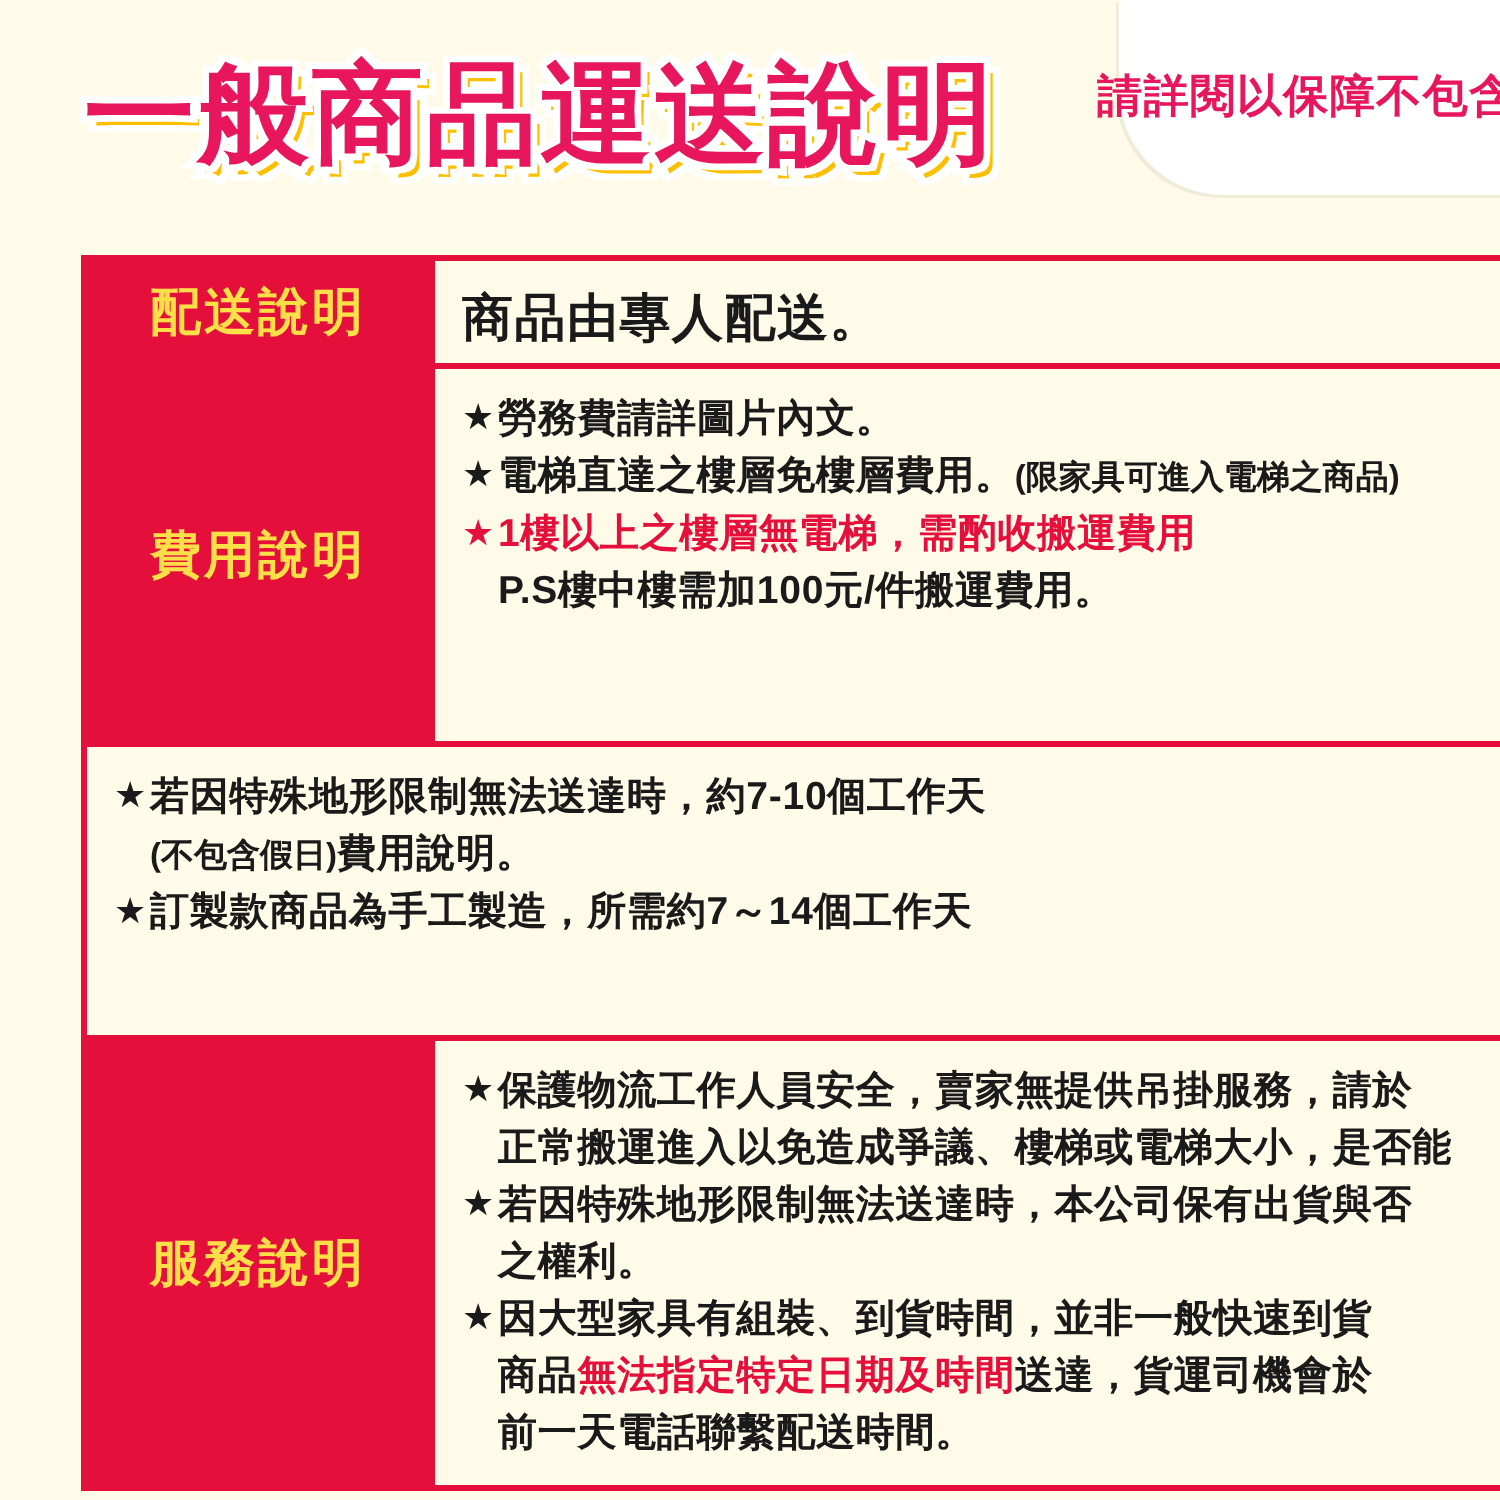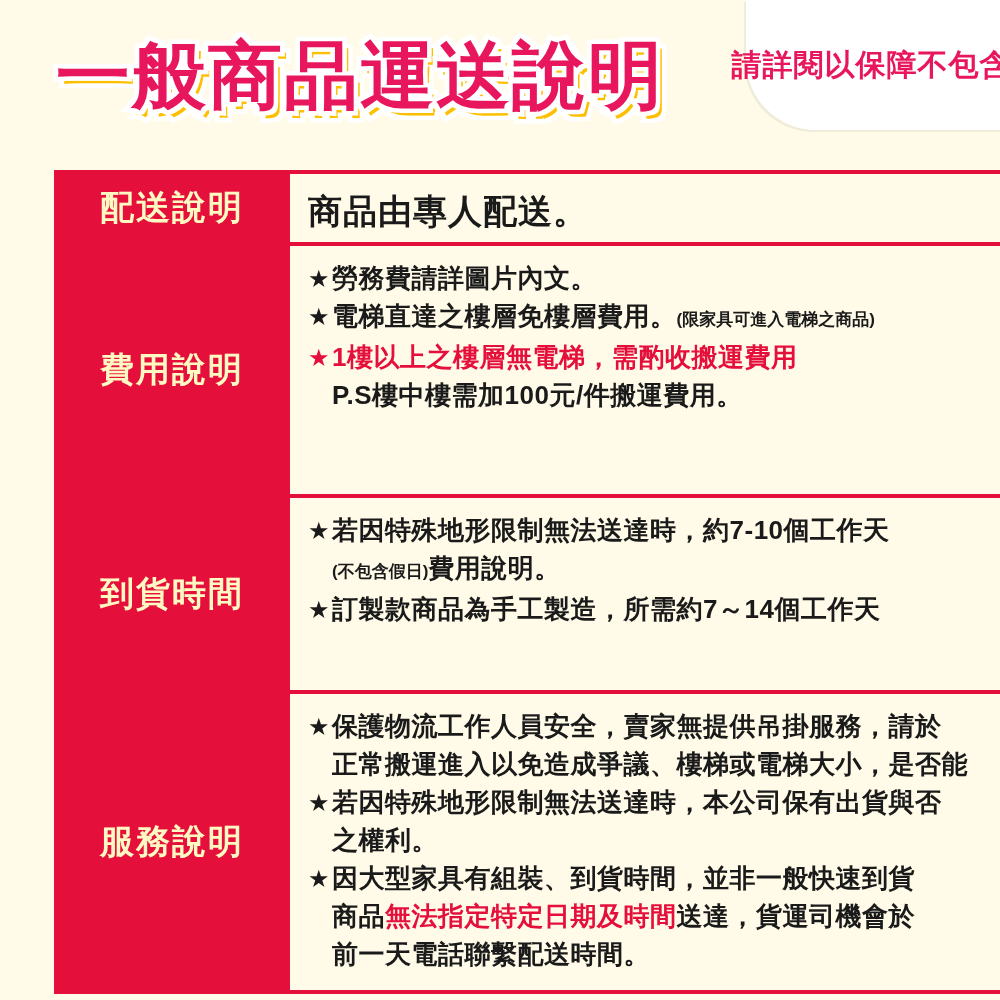--- a/index.html
+++ b/index.html
@@ -115,21 +115,21 @@
     border-bottom: 4px solid #e50f3c;
     box-sizing: border-box;
   }
   .row:last-child {
     border-bottom: none;
   }
 
   .label-cell {
     flex: 0 0 232px;
     background: #e50f3c;
-    color: #fef9c3;
+    color: #fde047;
     font-size: 34px;
     font-weight: bold;
     letter-spacing: 2px;
     display: flex;
     align-items: center;
     justify-content: center;
     box-sizing: border-box;
     border-right: 4px solid #e50f3c;
   }
 
@@ -171,21 +171,21 @@
     flex: 1 1 auto;
   }
   .cont-line {
     font-size: 26px;
     font-weight: bold;
     line-height: 37px;
     letter-spacing: 0.5px;
     padding-left: 24px;
   }
   .small-note {
-    font-size: 17px;
+    font-size: 22px;
     font-weight: bold;
     letter-spacing: 0;
   }
   .red-text { color: #e50f3c; }
 
   .fee-cell .bullet-line,
   .fee-cell .cont-line { margin-bottom: 1px; }
 
   .arrive-cell .bullet-line,
   .arrive-cell .cont-line { margin-bottom: 1px; }
@@ -240,21 +240,20 @@
         </div>
         <div class="bullet-line red-text">
           <span class="star">★</span>
           <span class="bullet-body">1樓以上之樓層無電梯，需酌收搬運費用</span>
         </div>
         <div class="cont-line">P.S樓中樓需加100元/件搬運費用。</div>
       </div>
     </div>
 
     <div class="row row-arrive">
-      <div class="label-cell">到貨時間</div>
       <div class="content-cell arrive-cell">
         <div class="bullet-line">
           <span class="star">★</span>
           <span class="bullet-body">若因特殊地形限制無法送達時，約7-10個工作天</span>
         </div>
         <div class="cont-line"><span class="small-note">(不包含假日)</span><span>費用說明。</span></div>
         <div class="bullet-line">
           <span class="star">★</span>
           <span class="bullet-body">訂製款商品為手工製造，所需約7～14個工作天</span>
         </div>

